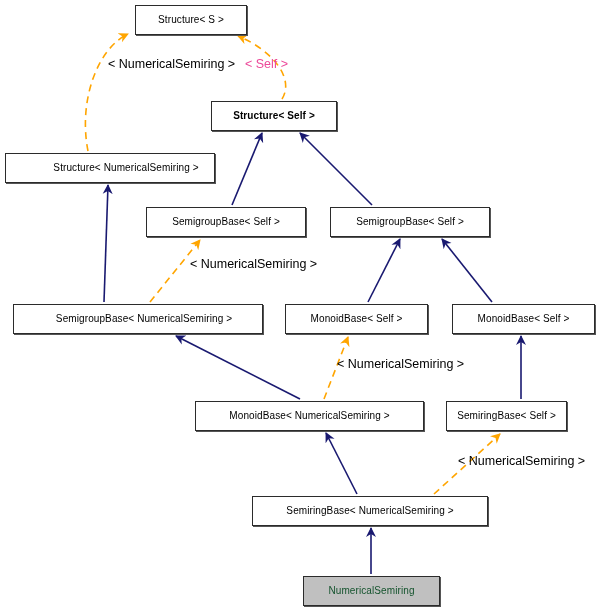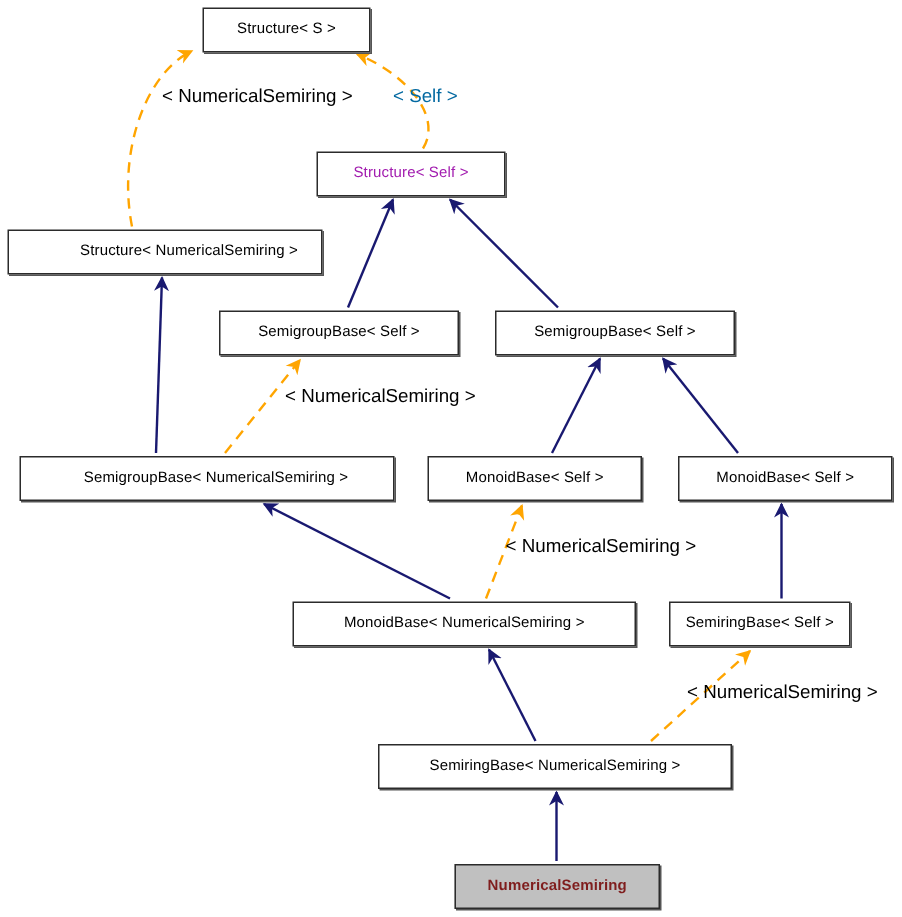--- a/index.html
+++ b/index.html
@@ -84,21 +84,21 @@
         <path d="M 150,302 L 200,240" fill="none" stroke="#ffa500" stroke-width="1.6" stroke-dasharray="7,5" marker-end="url(#arrow-orange)"></path>
         <path d="M 324,399 L 348,337" fill="none" stroke="#ffa500" stroke-width="1.6" stroke-dasharray="7,5" marker-end="url(#arrow-orange)"></path>
         <path d="M 434,494 L 500,434" fill="none" stroke="#ffa500" stroke-width="1.6" stroke-dasharray="7,5" marker-end="url(#arrow-orange)"></path>
       </g>
   </svg>
 
   <div id="node-layer">
       <div class="uml-node" style="left: 135px; top: 5px; width: 112px; height: 30px; border-color: rgb(43, 43, 43); background: rgb(255, 255, 255); color: rgb(0, 0, 0);">
         <span>Structure&lt; S &gt;</span>
       </div>
-      <div class="uml-node" style="left: 211px; top: 101px; width: 126px; height: 30px; border-color: rgb(43, 43, 43); background: rgb(255, 255, 255); color: #a21caf;">
+      <div class="uml-node" style="left: 211px; top: 101px; width: 126px; height: 30px; border-color: rgb(43, 43, 43); background: rgb(255, 255, 255); color: #000000; font-weight: bold;">
         <span>Structure&lt; Self &gt;</span>
       </div>
       <div class="uml-node" style="left: 5px; top: 153px; width: 210px; height: 30px; border-color: rgb(43, 43, 43); background: rgb(255, 255, 255); color: rgb(0, 0, 0); padding-left: 32px;">
         <span>Structure&lt; NumericalSemiring &gt;</span>
       </div>
       <div class="uml-node" style="left: 146px; top: 207px; width: 160px; height: 30px; border-color: rgb(43, 43, 43); background: rgb(255, 255, 255); color: rgb(0, 0, 0);">
         <span>SemigroupBase&lt; Self &gt;</span>
       </div>
       <div class="uml-node" style="left: 330px; top: 207px; width: 160px; height: 30px; border-color: rgb(43, 43, 43); background: rgb(255, 255, 255); color: rgb(0, 0, 0);">
         <span>SemigroupBase&lt; Self &gt;</span>
@@ -114,25 +114,25 @@
       </div>
       <div class="uml-node" style="left: 195px; top: 401px; width: 229px; height: 30px; border-color: rgb(43, 43, 43); background: rgb(255, 255, 255); color: rgb(0, 0, 0);">
         <span>MonoidBase&lt; NumericalSemiring &gt;</span>
       </div>
       <div class="uml-node" style="left: 446px; top: 401px; width: 121px; height: 30px; border-color: rgb(43, 43, 43); background: rgb(255, 255, 255); color: rgb(0, 0, 0);">
         <span>SemiringBase&lt; Self &gt;</span>
       </div>
       <div class="uml-node" style="left: 252px; top: 496px; width: 236px; height: 30px; border-color: rgb(43, 43, 43); background: rgb(255, 255, 255); color: rgb(0, 0, 0);">
         <span>SemiringBase&lt; NumericalSemiring &gt;</span>
       </div>
-      <div class="uml-node current" style="left: 303px; top: 576px; width: 137px; height: 30px; border-color: rgb(43, 43, 43); background: rgb(192, 192, 192); color: #7f1d1d; font-weight: bold;">
+      <div class="uml-node current" style="left: 303px; top: 576px; width: 137px; height: 30px; border-color: rgb(43, 43, 43); background: rgb(192, 192, 192); color: #14532d;">
         <span>NumericalSemiring</span>
       </div>
     </div>
   <div id="label-layer">
       <div class="edge-label" style="left: 108px; top: 58px; color: rgb(0, 0, 0);">&lt; NumericalSemiring &gt;</div>
-      <div class="edge-label" style="left: 262px; top: 58px; color: #0369a1;">&lt; Self &gt;</div>
+      <div class="edge-label" style="left: 245px; top: 58px; color: #ec4899;">&lt; Self &gt;</div>
       <div class="edge-label" style="left: 190px; top: 258px; color: rgb(0, 0, 0);">&lt; NumericalSemiring &gt;</div>
       <div class="edge-label" style="left: 337px; top: 358px; color: rgb(0, 0, 0);">&lt; NumericalSemiring &gt;</div>
       <div class="edge-label" style="left: 458px; top: 455px; color: rgb(0, 0, 0);">&lt; NumericalSemiring &gt;</div>
     </div>
 
 </div>
 
 </body></html>

